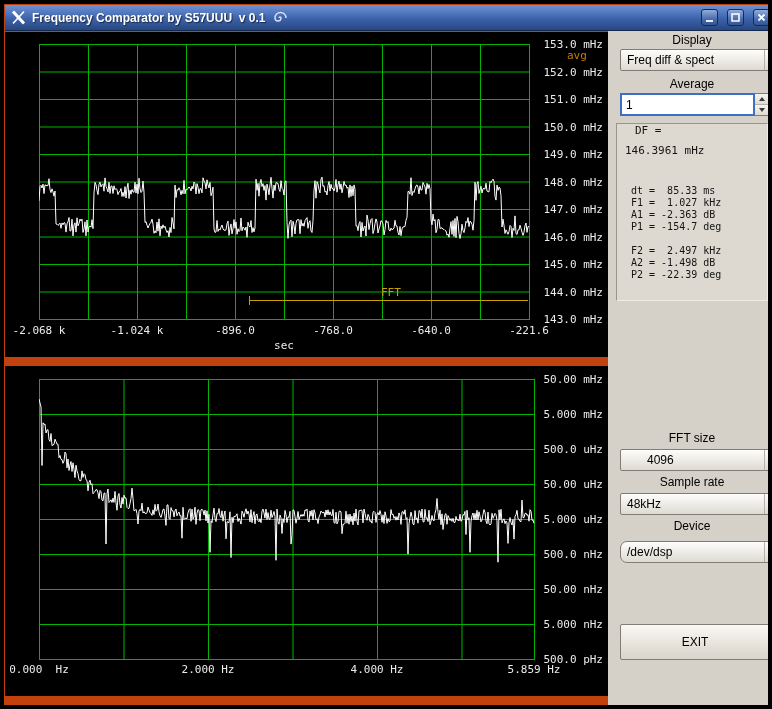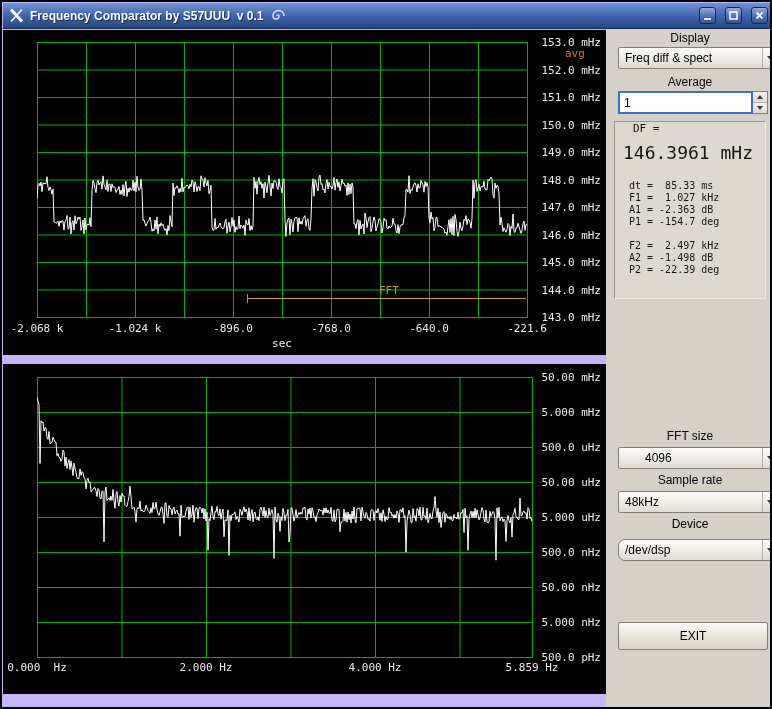--- a/index.html
+++ b/index.html
@@ -1,18 +1,18 @@
 <!DOCTYPE html>
 <html><head>
 <meta charset="utf-8">
 <style>
   *{margin:0;padding:0;box-sizing:border-box;}
   html,body{background:#6f6f6f;}
   body{font-family:"Liberation Sans",sans-serif;}
-  .window{position:relative;width:772px;height:709px;background:#c4b5fd;border:2px solid #000000;overflow:hidden;}
+  .window{position:relative;width:772px;height:709px;background:#c2410c;border:4px solid #000000;overflow:hidden;}
 
   
   .titlebar{position:absolute;left:1px;top:1px;width:770px;height:26px;
     background:linear-gradient(180deg,#6e93d4 0%,#3c62ac 55%,#26477e 100%);
     border-bottom:1px solid #16294e;display:flex;align-items:center;padding:0 5px;gap:6px;}
   .app-icon{width:16px;height:16px;display:flex;align-items:center;justify-content:center;}
   .title-text{color:#fff;font-weight:bold;font-size:12px;white-space:pre;text-shadow:1px 1px 1px rgba(0,0,0,.55);}
   .swirl{width:17px;height:17px;display:flex;align-items:center;justify-content:center;}
   .tb-spacer{flex:1;}
   .wbtn{width:17px;height:17px;border:1px solid #152a52;border-radius:3px;
@@ -67,24 +67,24 @@
   .spin .btns{width:15px;display:flex;flex-direction:column;border:1px solid #817d75;border-left:none;background:#dedad2;}
   .spin .sbtn{flex:1;background:linear-gradient(180deg,#f6f4f0,#dedad2);display:flex;align-items:center;justify-content:center;cursor:default;}
   .spin .sbtn:first-child{border-bottom:1px solid #b4b0a8;}
   .tri-up{width:0;height:0;border-left:3px solid transparent;border-right:3px solid transparent;border-bottom:4px solid #38383a;}
   .tri-dn{width:0;height:0;border-left:3px solid transparent;border-right:3px solid transparent;border-top:4px solid #38383a;}
 
   .readout{position:absolute;left:8px;top:92px;width:152px;height:178px;background:#ddd9d1;
     border:1px solid;border-color:#999588 #efece6 #efece6 #999588;
     font-family:"DejaVu Sans Mono",monospace;color:#141414;}
   .ro-df{font-size:11px;padding-left:18px;margin-bottom:7px;white-space:pre;}
-  .ro-val{font-size:18px;padding-left:8px;margin-bottom:17px;white-space:pre;}
+  .ro-val{font-size:11px;padding-left:8px;margin-bottom:28px;white-space:pre;}
   .ro-line{font-size:10px;line-height:12px;min-height:12px;padding-left:14px;white-space:pre;}
 
-  .exit-btn{position:absolute;left:12px;top:593px;width:150px;height:28px;border:1px solid #817d75;border-radius:2px;
+  .exit-btn{position:absolute;left:12px;top:593px;width:150px;height:36px;border:1px solid #817d75;border-radius:2px;
     background:linear-gradient(180deg,#faf8f5 0%,#e8e4dc 55%,#d8d4cc 100%);
     font-size:12px;color:#000;display:flex;align-items:center;justify-content:center;cursor:default;text-align:center;}
 </style>
 </head>
 <body>
 
 <div class="window">
 
   <div class="titlebar">
     <span class="app-icon">

